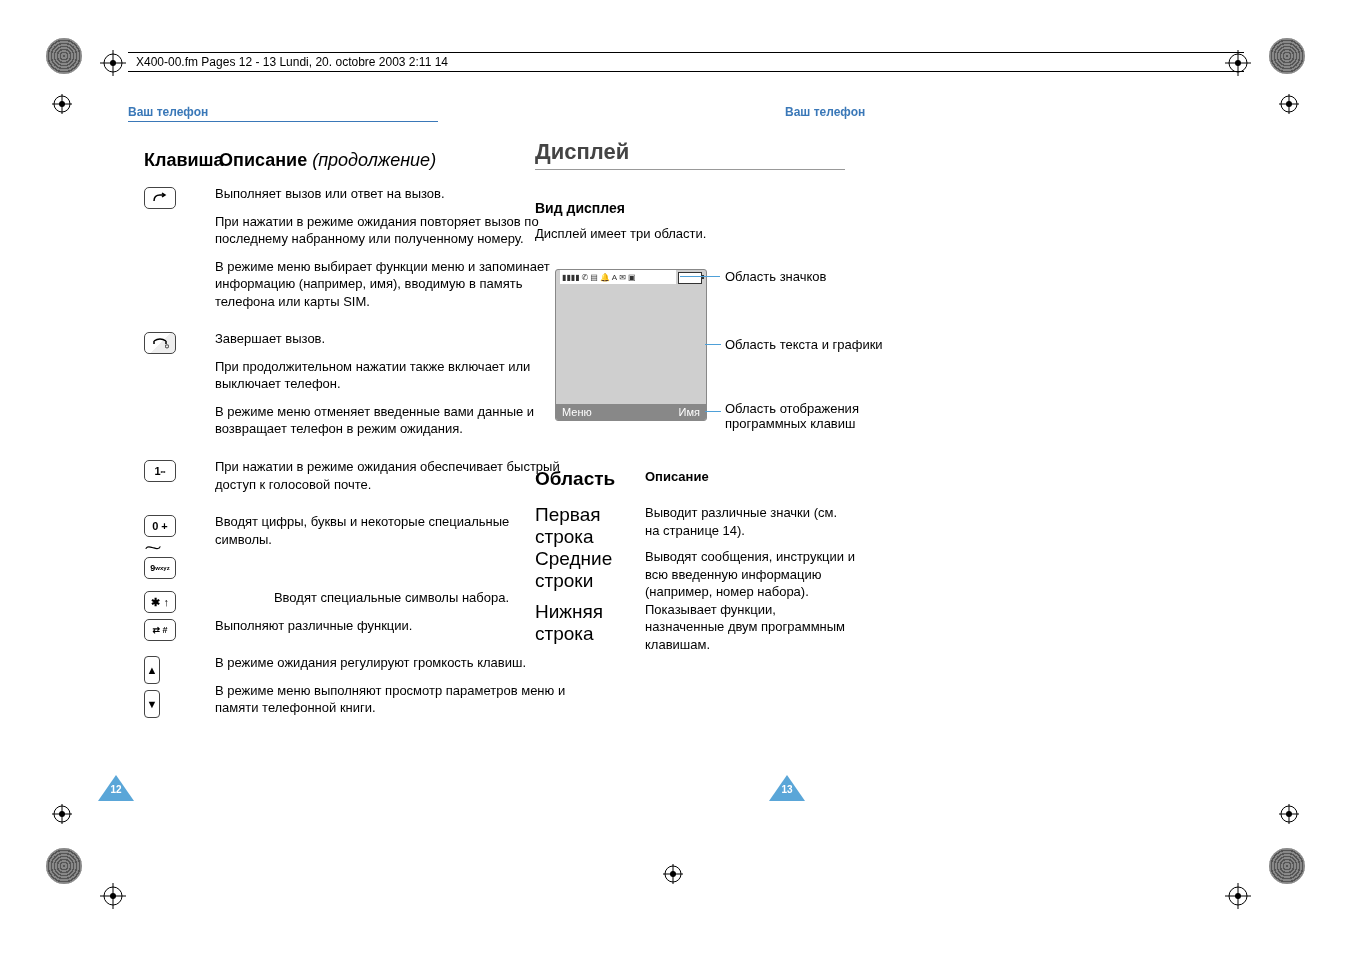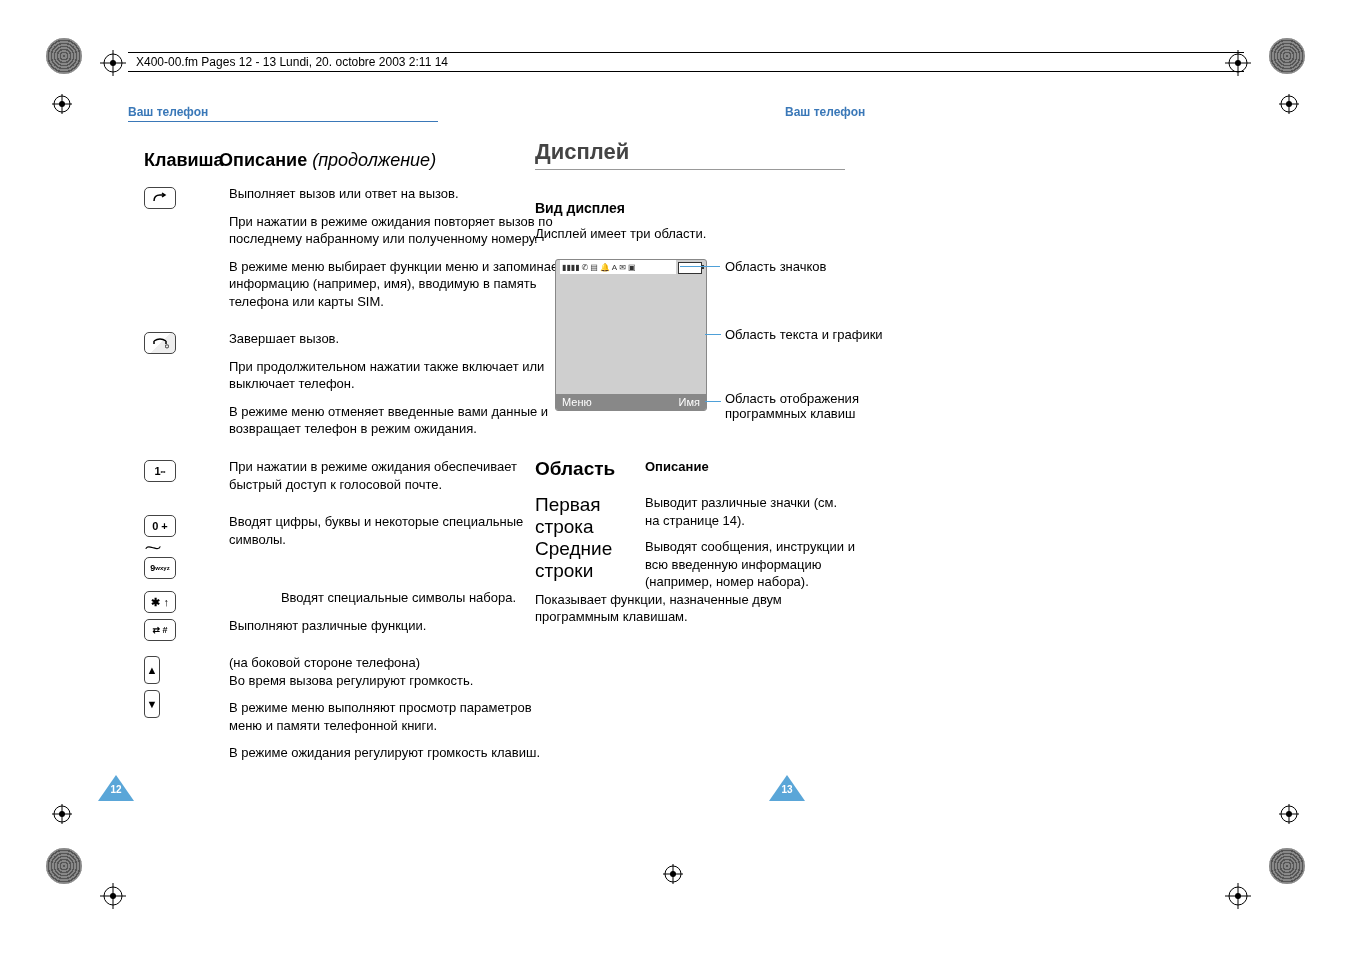--- a/index.html
+++ b/index.html
@@ -93,21 +93,21 @@
     display: flex;
     align-items: center;
     justify-content: center;
     font-size: 11px;
   }
   .wavy { font-size: 18px; line-height: 8px; height: 8px;}
   .key-desc-col {
     flex: 1;
   }
   .para {
-    margin: 0 0 10px 15px;
+    margin: 0 0 10px 1px;
     line-height: 1.35;
   }
   .ital { }
   .tri {
     position: absolute;
     width: 0; height: 0;
     border-left: 18px solid transparent;
     border-right: 18px solid transparent;
     border-bottom: 26px solid #5aa6d8;
   }
@@ -131,21 +131,21 @@
     width: 310px;
     margin: 0 0 30px 0;
   }
   .h2 {
     font-size: 14px;
     font-weight: bold;
     margin: 0 0 10px 0;
   }
   .body-text {
     font-size: 13px;
-    margin-bottom: 18px;
+    margin-bottom: 28px;
   }
   .display-figure {
     position: relative;
     height: 175px;
     margin-bottom: 24px;
   }
   .phone-screen {
     position: absolute;
     left: 20px; top: 0;
     width: 150px;
@@ -341,24 +341,22 @@
           <p class="para" style="white-space: pre-line; text-align: center;">Вводят специальные символы набора.</p>
           <p class="para" style="white-space: pre-line;">Выполняют различные функции.</p>
         </div>
       </div>
       <div class="key-row">
         <div class="key-icon-col">
           <div class="key-pill">▲</div>
           <div class="key-pill">▼</div>
         </div>
         <div class="key-desc-col">
-          <p class="para" style="white-space: pre-line;">(на боковой стороне телефона)
-Во время вызова регулируют громкость.</p>
+          <p class="para"><span class="ital">В режиме ожидания</span> регулируют громкость клавиш.</p>
           <p class="para"><span class="ital">В режиме меню</span> выполняют просмотр параметров меню и памяти телефонной книги.</p>
-          <p class="para"><span class="ital">В режиме ожидания</span> регулируют громкость клавиш.</p>
         </div>
       </div>
     </div>
 
   <div class="tri" style="left:-30px; top:670px;">
     <span>12</span>
   </div>
 </div>
 
 <div class="page page-right">
@@ -405,20 +403,21 @@
       <div id="area-rows">
           <div class="area-row">
             <div class="area-label">Первая строка</div>
             <div class="area-desc">Выводит различные значки (см. на странице 14).</div>
           </div>
           <div class="area-row">
             <div class="area-label">Средние строки</div>
             <div class="area-desc">Выводят сообщения, инструкции и всю введенную информацию (например, номер набора).</div>
           </div>
           <div class="area-row">
+            <div class="area-label">Нижняя строка</div>
             <div class="area-desc">Показывает функции, назначенные двум программным клавишам.</div>
           </div>
         </div>
     </div>
   </div>
 
   <div class="tri" style="left:44px; top:670px;">
     <span>13</span>
   </div>
 </div>

